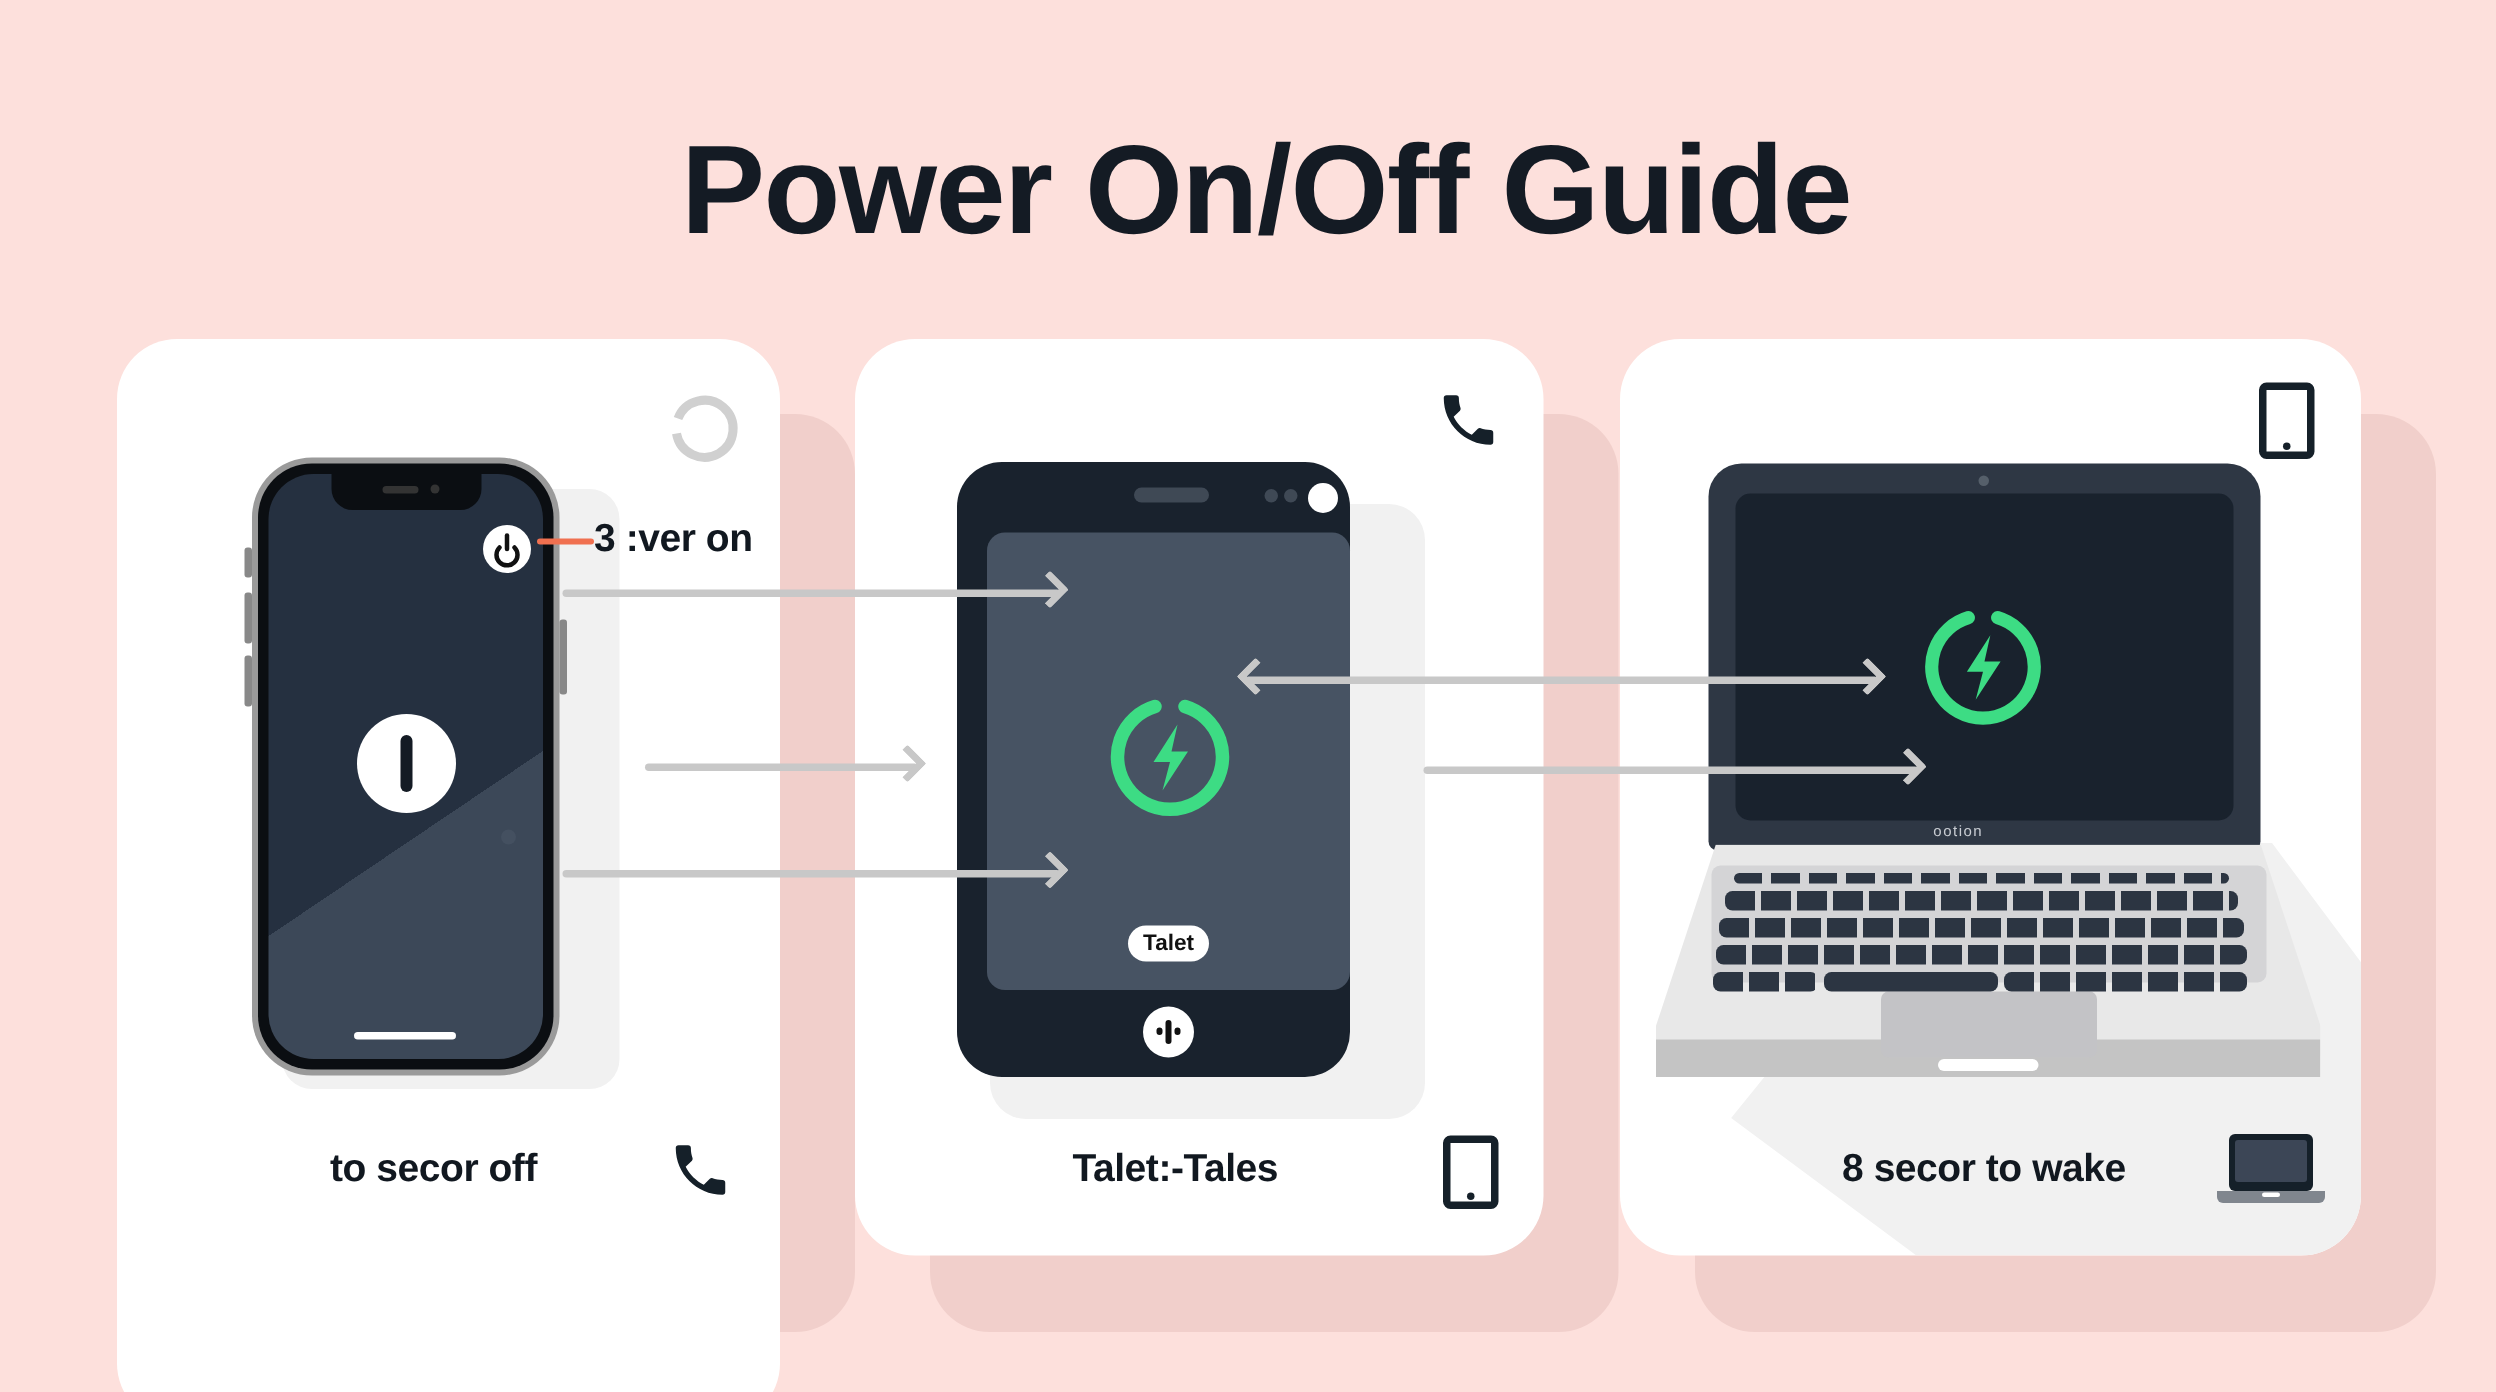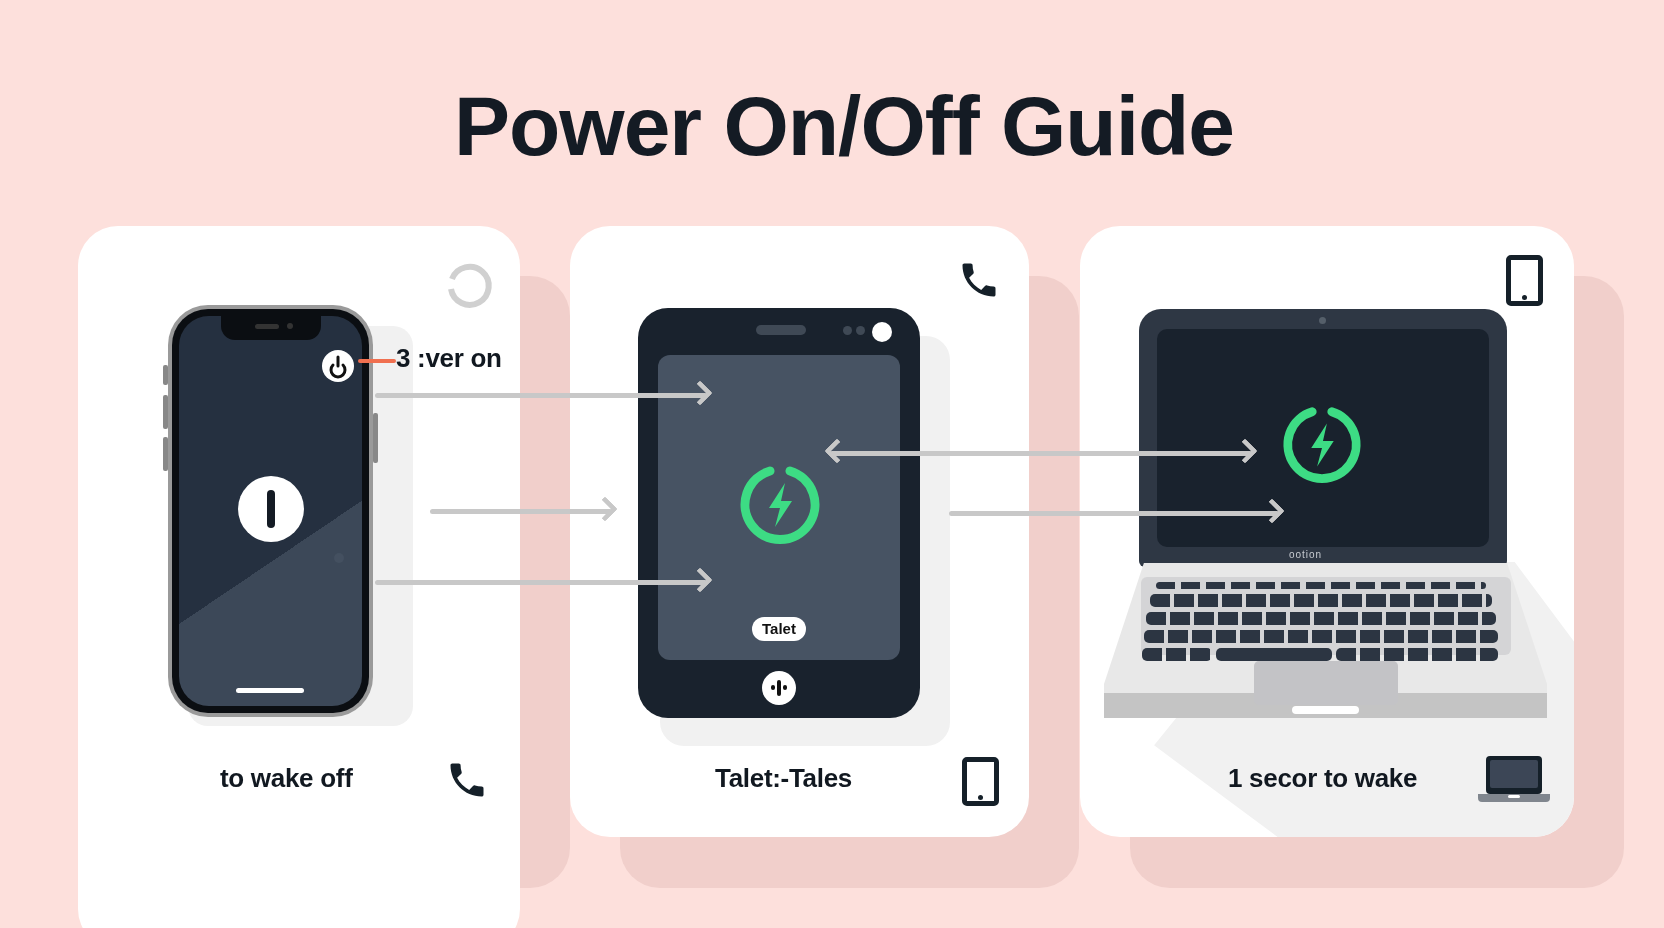--- a/index.html
+++ b/index.html
@@ -84,35 +84,35 @@
         <div class="abs" style="left:155px; top:237px; width:10px; height:10px; background:#445060; border-radius:50%;"></div>
 
         <div class="abs" style="left:57px; top:372px; width:68px; height:5px; background:#fff; border-radius:3px;"></div>
       </div>
     </div>
   </div>
 
   <div class="abs" style="left:280px; top:133px; width:38px; height:4px; background:#f07050; border-radius:2px;"></div>
   <div class="caption" style="left:318px; top:117px; font-size:26px;">3 :ver on</div>
 
-  <div class="caption" style="left:142px; top:537px;">to wake off</div>
+  <div class="caption" style="left:142px; top:537px;">to secor off</div>
 
   <svg class="abs" style="left:367px; top:530px;" width="44" height="48" viewBox="0 0 24 24">
     <path d="M6.6 10.8c1.4 2.8 3.8 5.1 6.6 6.6l2.2-2.2c.3-.3.7-.4 1-.2 1.1.4 2.3.6 3.6.6.6 0 1 .4 1 1V20c0 .6-.4 1-1 1C10.6 21 3 13.4 3 4c0-.6.4-1 1-1h3.5c.6 0 1 .4 1 1 0 1.3.2 2.5.6 3.6.1.3 0 .7-.2 1L6.6 10.8z" fill="#152029"></path>
   </svg>
 </div>
 
 <div class="card" style="left:570px; top:226px; width:459px; height:611px;">
   <div class="abs" style="left:90px; top:110px; width:290px; height:410px; background:#f1f1f1; border-radius:24px;"></div>
 
   <svg class="abs" style="left:387px; top:30px;" width="44" height="48" viewBox="0 0 24 24">
     <path d="M6.6 10.8c1.4 2.8 3.8 5.1 6.6 6.6l2.2-2.2c.3-.3.7-.4 1-.2 1.1.4 2.3.6 3.6.6.6 0 1 .4 1 1V20c0 .6-.4 1-1 1C10.6 21 3 13.4 3 4c0-.6.4-1 1-1h3.5c.6 0 1 .4 1 1 0 1.3.2 2.5.6 3.6.1.3 0 .7-.2 1L6.6 10.8z" fill="#152029"></path>
   </svg>
 
-  <div class="abs" style="left:68px; top:82px; width:282px; height:410px; background:#19222d; border-radius:30px;">
+  <div class="abs" style="left:68px; top:82px; width:262px; height:410px; background:#19222d; border-radius:30px;">
     <div class="abs" style="left:118px; top:17px; width:50px; height:10px; background:#3f4955; border-radius:5px;"></div>
     <div class="abs" style="left:205px; top:18px; width:9px; height:9px; background:#3f4955; border-radius:50%;"></div>
     <div class="abs" style="left:218px; top:18px; width:9px; height:9px; background:#3f4955; border-radius:50%;"></div>
     <div class="abs" style="left:234px; top:14px; width:20px; height:20px; background:#fff; border-radius:50%;"></div>
 
     <div class="abs" style="left:20px; top:47px; width:242px; height:305px; background:#475363; border-radius:12px;">
 
       <svg class="abs" style="left:79px; top:106px;" width="86" height="86" viewBox="0 0 86 86">
         <path d="M33 10 A35 35 0 1 0 53 10" fill="none" stroke="#3ddc84" stroke-width="9" stroke-linecap="round"></path>
         <path d="M48 22 L32 47 L43 47 L38 66 L55 40 L44 40 Z" fill="#3ddc84"></path>
@@ -164,21 +164,21 @@
   <div>
     <div class="key" style="left:76px; top:356px; width:330px; height:7px; background: repeating-linear-gradient(90deg, #2c3542 0 19px, transparent 19px 25px); border-radius:4px;"></div>
     <div class="key" style="left:70px; top:368px; width:342px; background: repeating-linear-gradient(90deg, #2c3542 0 20px, transparent 20px 24px);"></div>
     <div class="key" style="left:66px; top:386px; width:350px; background: repeating-linear-gradient(90deg, #2c3542 0 20px, transparent 20px 24px);"></div>
     <div class="key" style="left:64px; top:404px; width:354px; background: repeating-linear-gradient(90deg, #2c3542 0 20px, transparent 20px 24px);"></div>
     <div class="key" style="left:62px; top:422px; width:70px; background: repeating-linear-gradient(90deg, #2c3542 0 20px, transparent 20px 24px);"></div>
     <div class="key" style="left:136px; top:422px; width:116px;"></div>
     <div class="key" style="left:256px; top:422px; width:162px; background: repeating-linear-gradient(90deg, #2c3542 0 20px, transparent 20px 24px);"></div>
   </div>
 
-  <div class="caption" style="left:148px; top:537px;">1 secor to wake</div>
+  <div class="caption" style="left:148px; top:537px;">8 secor to wake</div>
 
   <div class="abs" style="left:398px; top:530px; width:72px; height:48px;">
     <div class="abs" style="left:8px; top:0; width:56px; height:38px; background:#152029; border-radius:4px;">
       <div class="abs" style="left:4px; top:4px; width:48px; height:28px; background:#3c4656; border-radius:2px;"></div>
     </div>
     <div class="abs" style="left:0; top:38px; width:72px; height:8px; background:#80868e; border-radius:0 0 4px 4px;">
       <div class="abs" style="left:30px; top:1px; width:12px; height:3px; background:#fff; border-radius:2px;"></div>
     </div>
   </div>
 </div>

